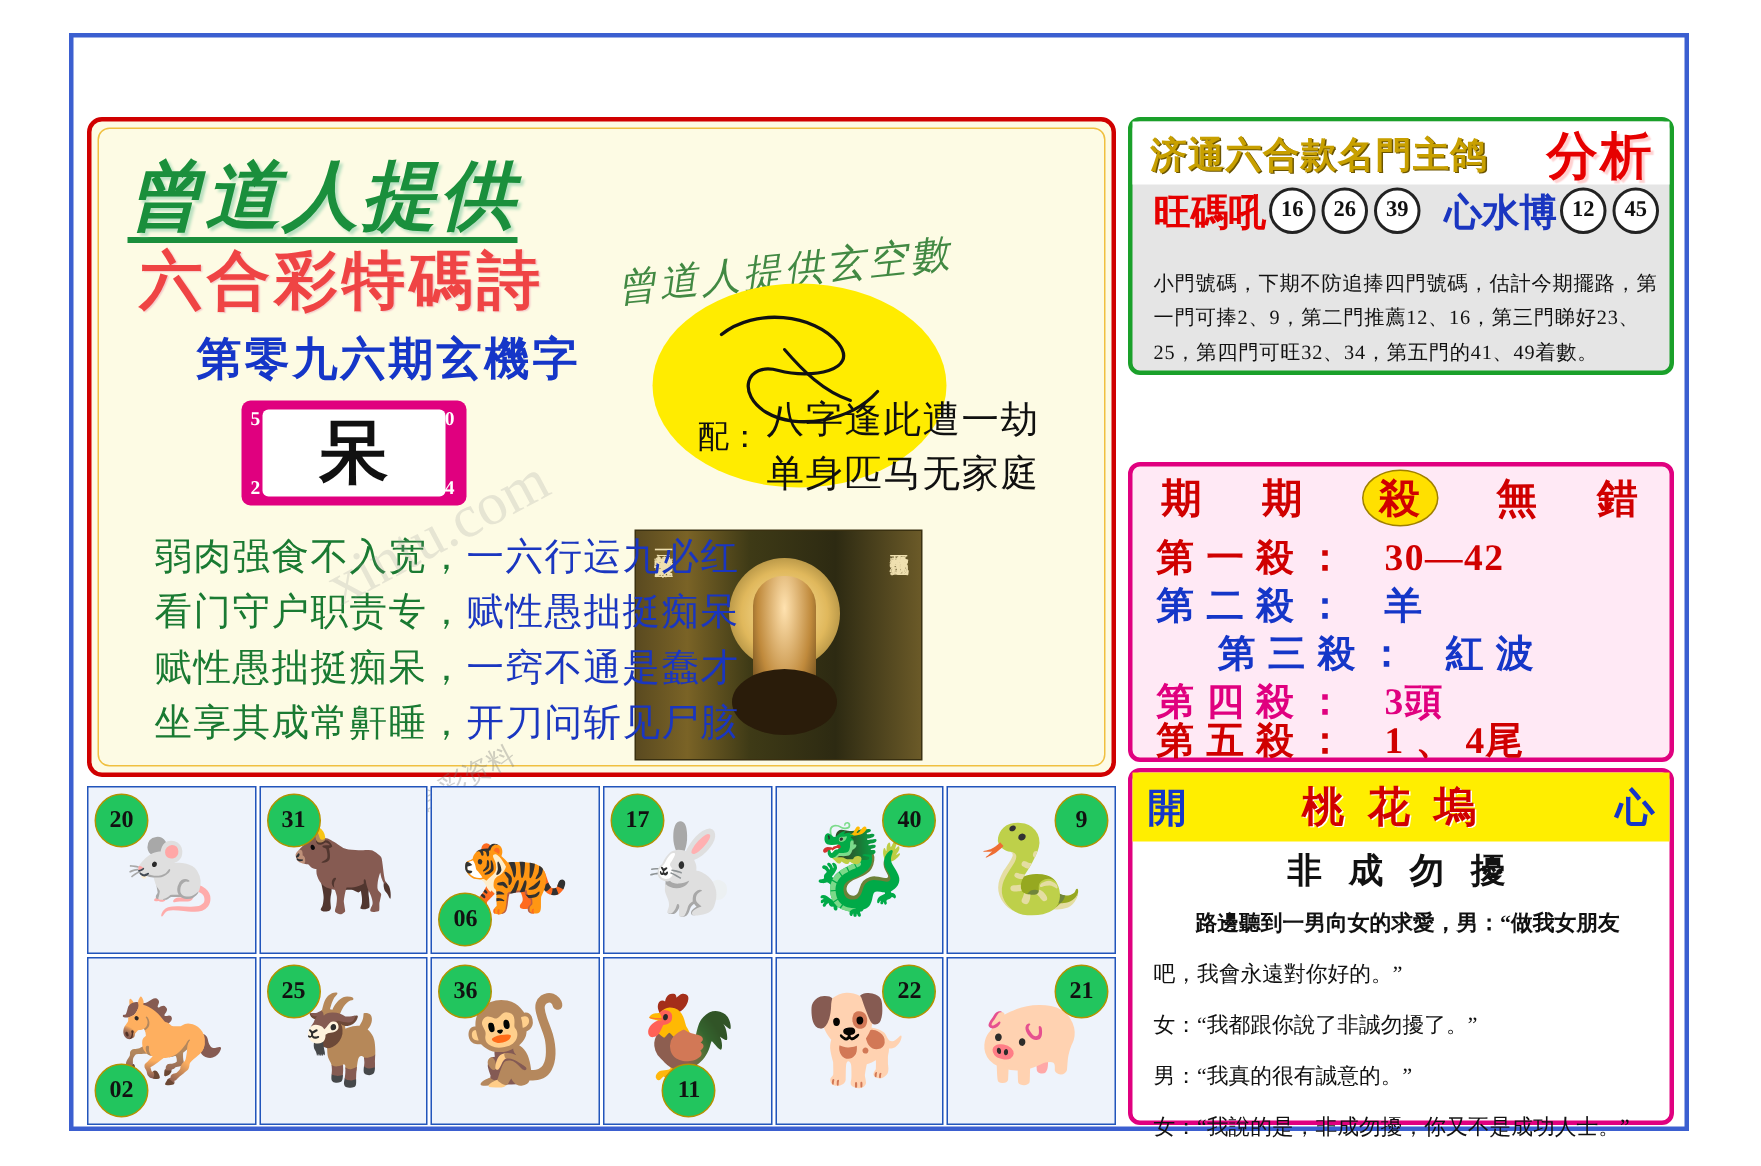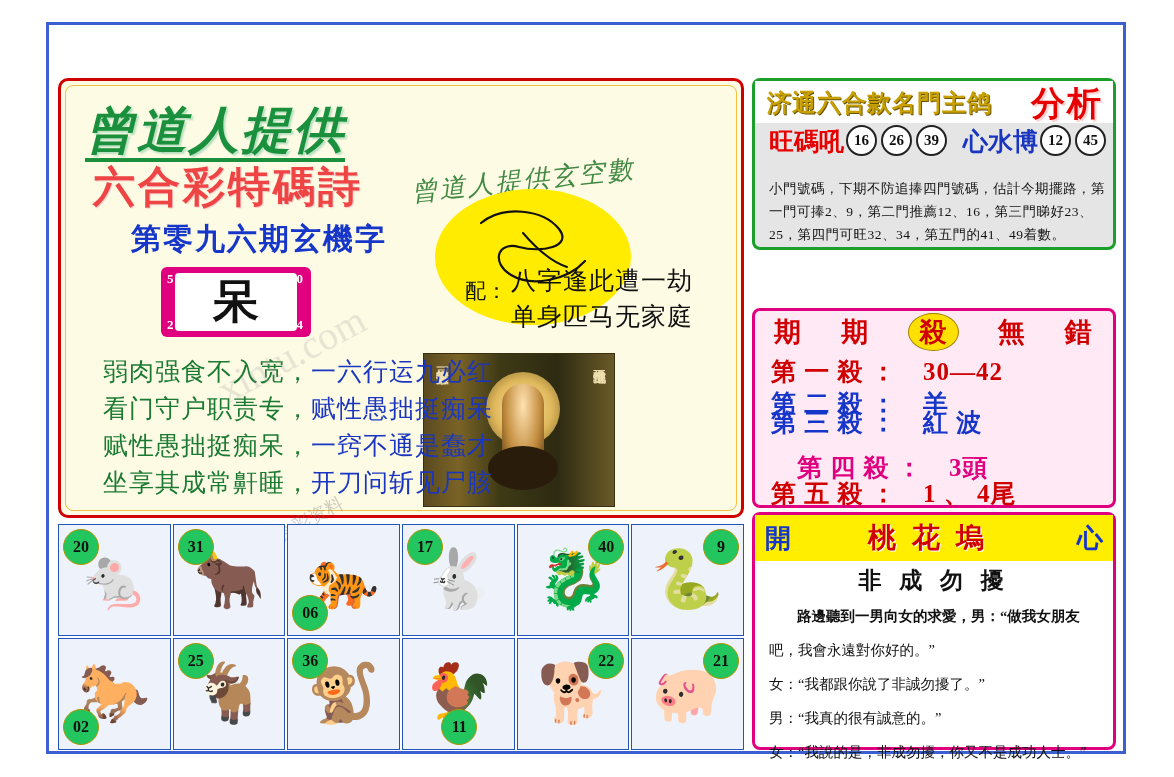--- a/index.html
+++ b/index.html
@@ -63,23 +63,23 @@
   .rt-text{position:absolute;left:14px;top:96px;width:336px;font-size:13.5px;color:#111;line-height:23px;letter-spacing:.5px;}
 
   
   .rm-panel{position:absolute;left:752px;top:308px;width:364px;height:200px;border:3px solid #e0007f;border-radius:8px;background:#ffe9f5;box-sizing:border-box;}
   .rm-head{position:absolute;left:0;top:4px;width:100%;height:34px;display:flex;align-items:center;justify-content:space-around;font-size:27px;font-weight:bold;color:#d00000;letter-spacing:2px;}
   .rm-head .ell{background:#ffe000;border:1px solid #a08000;border-radius:50%;padding:0 10px;color:#d00000;}
   .rm-row{position:absolute;left:16px;width:334px;height:30px;font-size:25px;font-weight:bold;letter-spacing:1px;}
   .rm-row .k{display:inline-block;width:152px;}
   .r1{top:44px;color:#d00000;}
   .r2{top:76px;color:#1536c8;}
-  .r3{top:95px;color:#1536c8;}
+  .r3{top:108px;color:#1536c8;margin-left:41px;}
   .r3 .v{color:#1536c8;}
-  .r4{top:140px;color:#e0007f;margin-left:26px;}
+  .r4{top:140px;color:#e0007f;}
   .r5{top:166px;color:#d00000;}
 
   
   .rb-panel{position:absolute;left:752px;top:512px;width:364px;height:238px;border:3px solid #e0007f;border-radius:8px;background:#ffffff;box-sizing:border-box;}
   .rb-head{position:absolute;left:0;top:0;width:100%;height:46px;background:#ffee00;display:flex;align-items:center;justify-content:center;}
   .rb-head .t{font-size:28px;font-weight:bold;color:#d00000;letter-spacing:16px;text-shadow:1px 1px 0 #fff;}
   .rb-head .lq{position:absolute;left:10px;top:6px;font-size:26px;color:#1536c8;font-weight:bold;}
   .rb-head .rq{position:absolute;right:10px;top:6px;font-size:26px;color:#1536c8;font-weight:bold;}
   .rb-sub{position:absolute;left:0;top:50px;width:100%;text-align:center;font-size:23px;font-weight:bold;color:#111;letter-spacing:6px;}
   .rb-body{position:absolute;left:14px;top:86px;width:338px;font-size:14.5px;color:#111;line-height:31px;}

